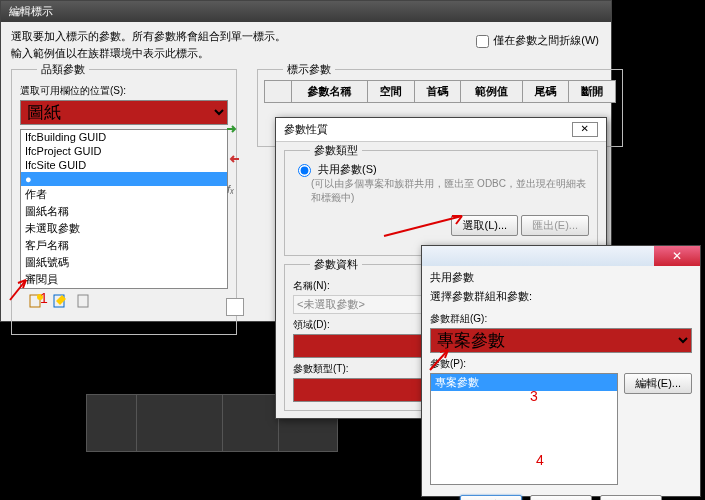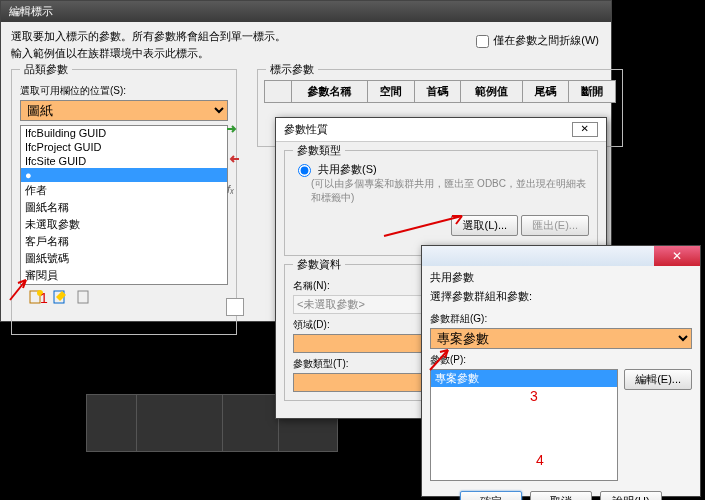--- a/index.html
+++ b/index.html
@@ -2,23 +2,23 @@
 <html><head>
 <meta charset="utf-8">
 <style>
 body{margin:0;background:#000;font-family:"Microsoft YaHei","SimSun",sans-serif;font-size:11px;color:#000;width:705px;height:500px;position:relative;overflow:hidden}
 .win{position:absolute;background:#f0f0f0;border:1px solid #444;box-shadow:2px 2px 8px rgba(0,0,0,.5)}
 .titlebar{background:linear-gradient(#5a5a5a,#3a3a3a);color:#fff;padding:3px 8px;font-size:11px}
 .instr{padding:6px 10px;font-size:11px;line-height:1.5}
 .chk{display:flex;align-items:flex-end;gap:4px;position:absolute;right:12px;top:32px}
 .chk input{margin:0}
 .group{border:1px solid #bbb;margin:6px;position:relative}
-.group-title{position:absolute;top:-8px;left:8px;background:#f0f0f0;padding:0 4px;font-size:11px}
+.group-title{position:absolute;top:-8px;left:25px;background:#f0f0f0;padding:0 4px;font-size:11px}
 .label{font-size:10px;margin:4px 0 2px}
-select,input[type=text]{width:100%;font-size:13px;border:1px solid #888;background:#fdba74;padding:1px 2px;box-sizing:border-box}
+select,input[type=text]{width:100%;font-size:17px;border:1px solid #888;background:#b91c1c;padding:1px 2px;box-sizing:border-box}
 .listbox{background:#fff;border:1px solid #888;font-size:11px;overflow:auto}
 .listbox div{padding:1px 4px;white-space:nowrap}
 .listbox .sel{background:#3399ff;color:#fff}
 .btn{background:linear-gradient(#fdfdfd,#e0e0e0);border:1px solid #888;padding:2px 10px;font-size:11px;cursor:pointer;border-radius:2px}
 .btn.def{border:1px solid #4a90d9;box-shadow:0 0 2px #4a90d9}
 .iconrow{display:flex;gap:8px;padding:4px 8px}
 .icon{width:16px;height:16px;display:inline-block}
 table.params{border-collapse:collapse;width:100%;font-size:11px}
 table.params th{border:1px solid #999;background:#eee;padding:3px 6px;font-weight:bold}
 .closebtn{position:absolute;right:0;top:0;width:46px;height:20px;background:linear-gradient(#e68,#c23);color:#fff;text-align:center;line-height:20px;font-size:12px}

